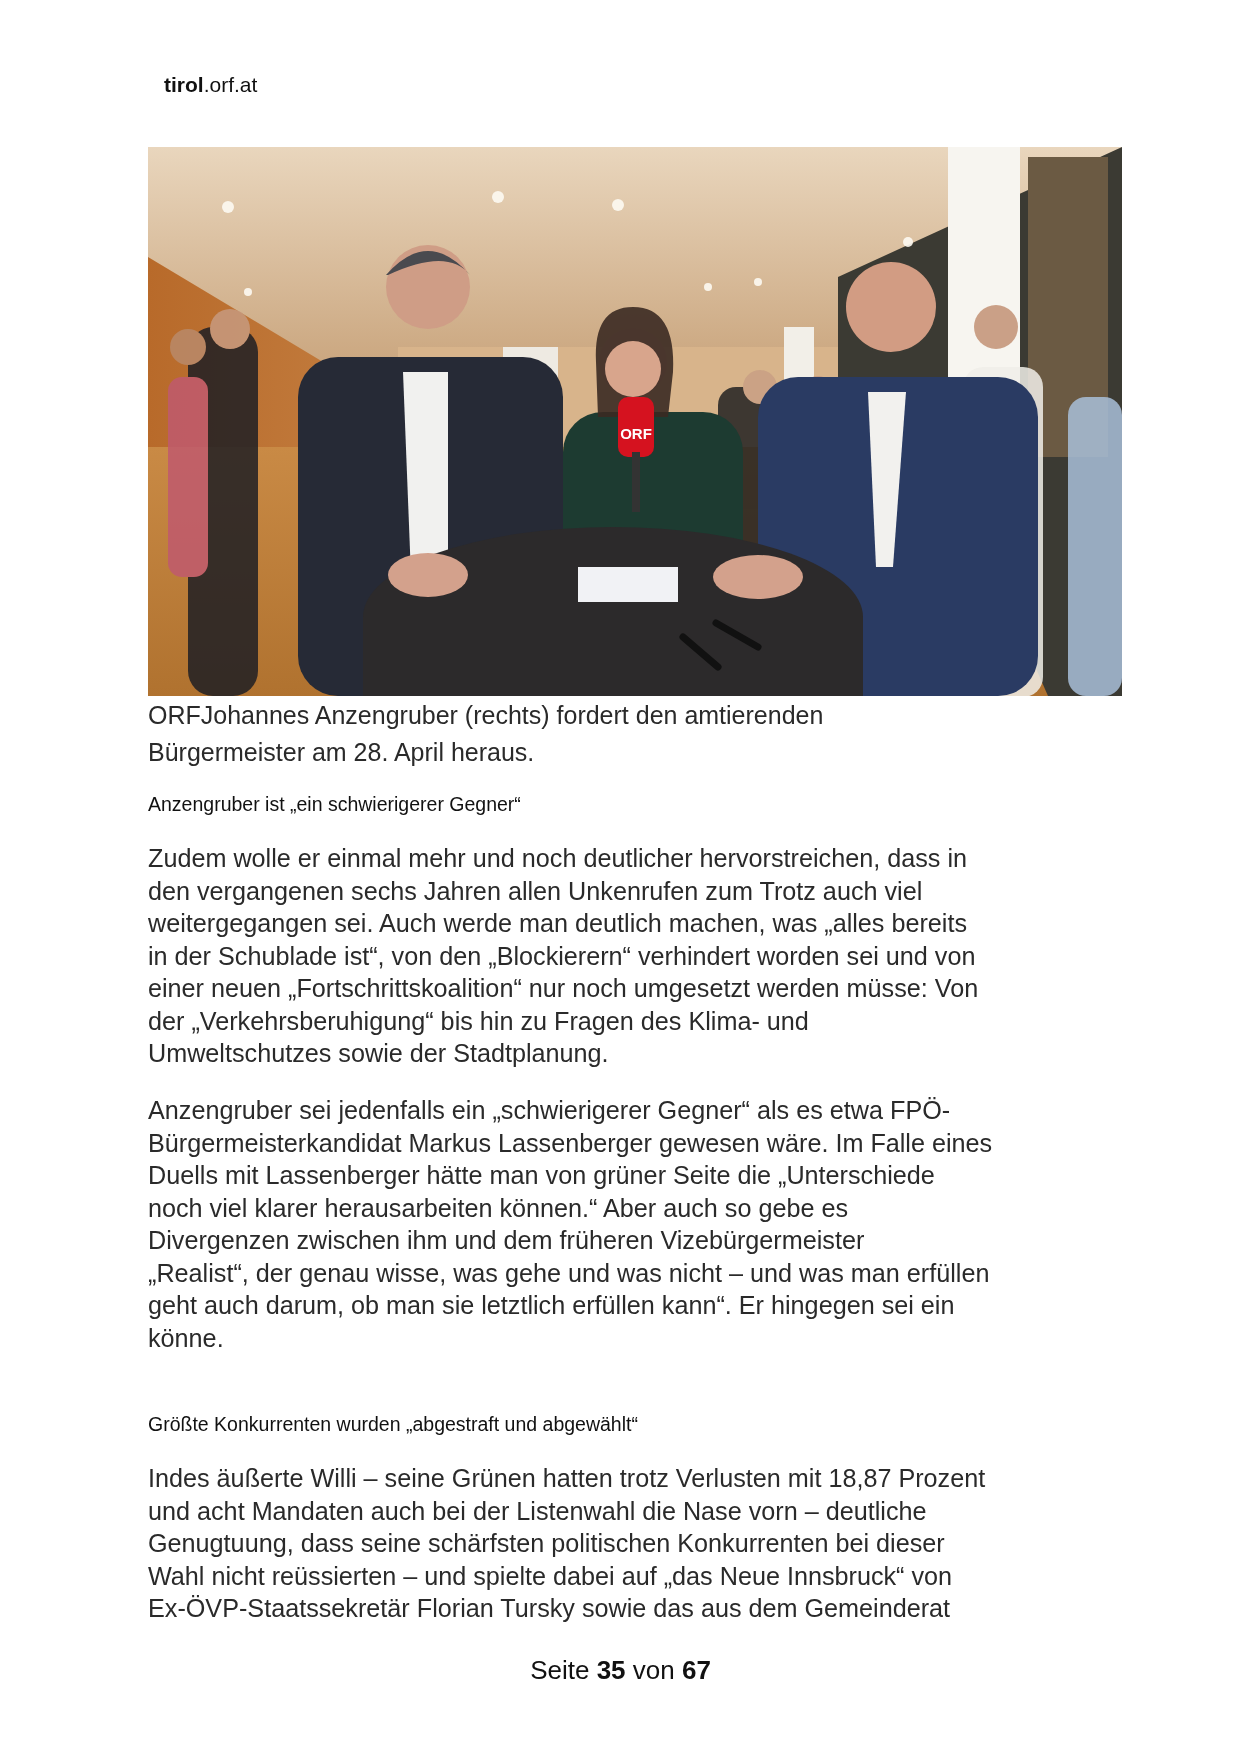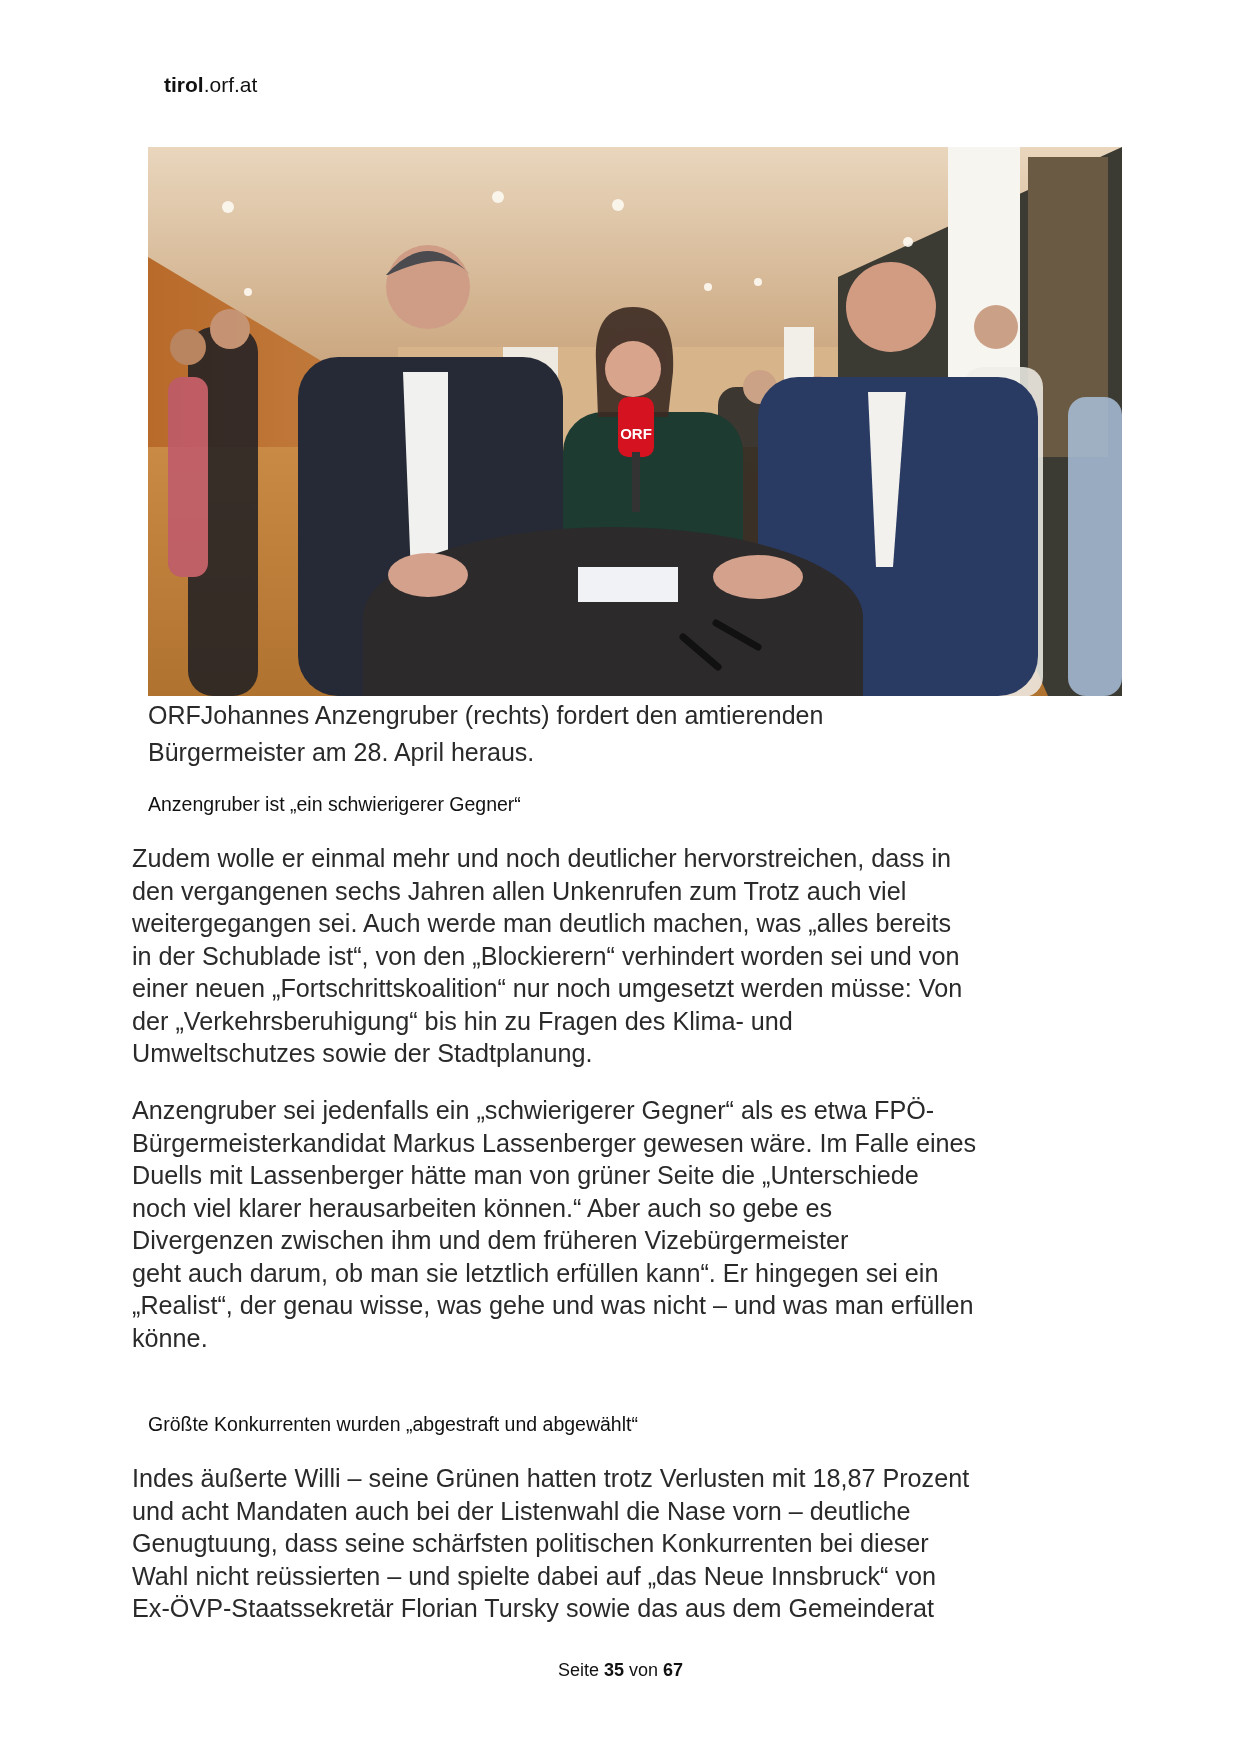--- a/index.html
+++ b/index.html
@@ -4,27 +4,27 @@
   <style>
     html, body { margin: 0; padding: 0; background: #ffffff; }
     body { width: 1241px; height: 1754px; position: relative; overflow: hidden;
            font-family: "Liberation Sans", sans-serif; color: #262626; }
     .abs { position: absolute; }
     .site { left: 148px; top: 72px; font-size: 21px; color: #111; white-space: nowrap; line-height: 26px; margin-left: 16px; }
     .site b { font-weight: bold; }
     .photo { left: 148px; top: 147px; width: 1029px; height: 549px; overflow: hidden; }
     .caption { left: 148px; top: 697px; width: 960px; font-size: 25px; line-height: 37px; color: #2a2a2a; }
     .subhead { left: 148px; top: 792px; font-size: 19.5px; line-height: 24px; color: #111; white-space: nowrap; }
-    .para { left: 132px; width: 960px; font-size: 25.2px; line-height: 32.5px; color: #2a2a2a; }
+    .para { left: 148px; width: 960px; font-size: 25.2px; line-height: 32.5px; color: #2a2a2a; }
     .para .ln { display: block; white-space: nowrap; }
     .p1 { top: 842px; }
     .p2 { top: 1094px; }
     .subhead2 { top: 1412px; }
     .p3 { top: 1462px; }
-    .footer { left: 0; width: 1241px; top: 1657px; text-align: center; font-size: 18px; color: #111; line-height: 26px; }
+    .footer { left: 0; width: 1241px; top: 1657px; text-align: center; font-size: 26px; color: #111; line-height: 26px; }
     .footer b { font-weight: bold; }
   </style>
 </head>
 <body>
 
 <div class="abs site"><b>tirol</b><span>.orf.at</span></div>
 
 <div class="abs photo">
   <svg width="974" height="549" viewBox="0 0 974 549" xmlns="http://www.w3.org/2000/svg">
     <defs>
@@ -127,22 +127,22 @@
   <span class="ln">der „Verkehrsberuhigung“ bis hin zu Fragen des Klima- und</span>
   <span class="ln">Umweltschutzes sowie der Stadtplanung.</span>
 </div>
 
 <div class="abs para p2">
   <span class="ln">Anzengruber sei jedenfalls ein „schwierigerer Gegner“ als es etwa FPÖ-</span>
   <span class="ln">Bürgermeisterkandidat Markus Lassenberger gewesen wäre. Im Falle eines</span>
   <span class="ln">Duells mit Lassenberger hätte man von grüner Seite die „Unterschiede</span>
   <span class="ln">noch viel klarer herausarbeiten können.“ Aber auch so gebe es</span>
   <span class="ln">Divergenzen zwischen ihm und dem früheren Vizebürgermeister</span>
+  <span class="ln">„Realist“, der genau wisse, was gehe und was nicht – und was man erfüllen</span>
   <span class="ln">geht auch darum, ob man sie letztlich erfüllen kann“. Er hingegen sei ein</span>
-  <span class="ln">„Realist“, der genau wisse, was gehe und was nicht – und was man erfüllen</span>
   <span class="ln">könne.</span>
 </div>
 
 <div class="abs subhead subhead2">Größte Konkurrenten wurden „abgestraft und abgewählt“</div>
 
 <div class="abs para p3">
   <span class="ln">Indes äußerte Willi – seine Grünen hatten trotz Verlusten mit 18,87 Prozent</span>
   <span class="ln">und acht Mandaten auch bei der Listenwahl die Nase vorn – deutliche</span>
   <span class="ln">Genugtuung, dass seine schärfsten politischen Konkurrenten bei dieser</span>
   <span class="ln">Wahl nicht reüssierten – und spielte dabei auf „das Neue Innsbruck“ von</span>

